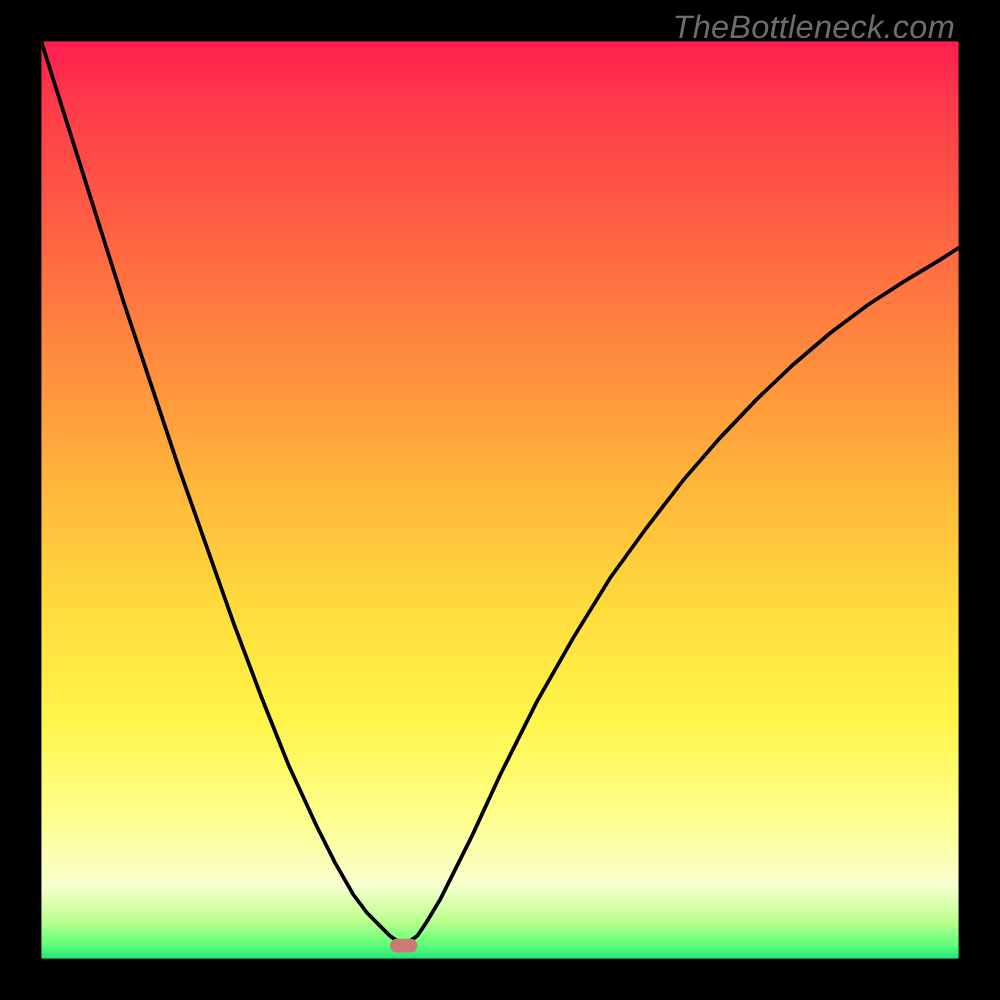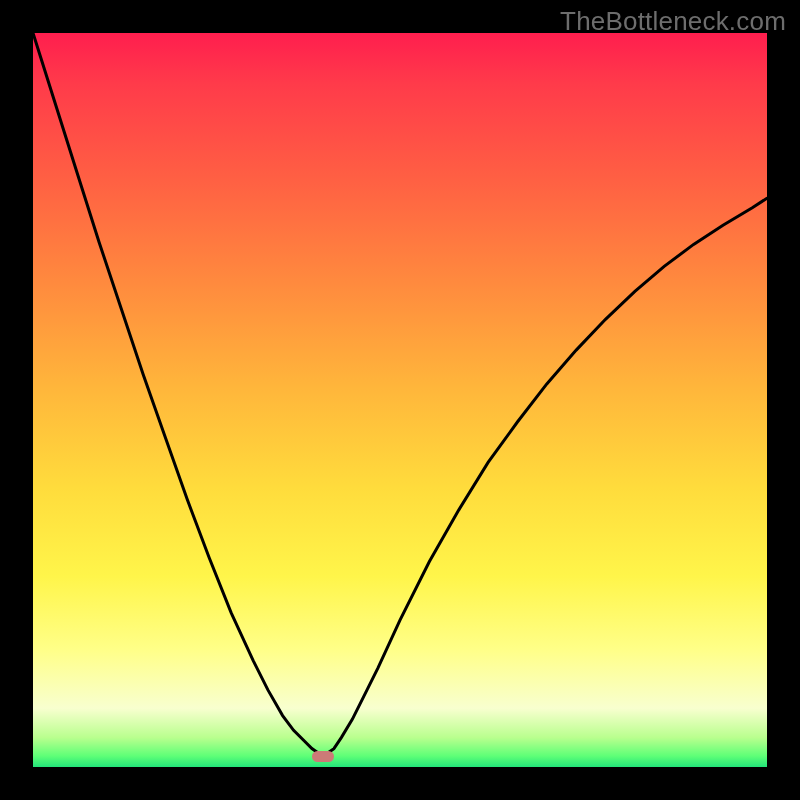--- a/index.html
+++ b/index.html
@@ -13,26 +13,27 @@
   }
   .frame {
     position: relative;
     width: 800px;
     height: 800px;
     background: #000;
   }
   .watermark {
     position: absolute;
     top: 6px;
-    right: 14px;
+    right: 36px;
     color: #6d6d6d;
     font-size: 26px;
     font-weight: 400;
     letter-spacing: 0.2px;
     z-index: 10;
+    font-style: italic;
   }
   .plot-area {
     position: absolute;
     left: 33px;
     top: 33px;
     width: 734px;
     height: 734px;
     overflow: hidden;
   }
   .gradient {

